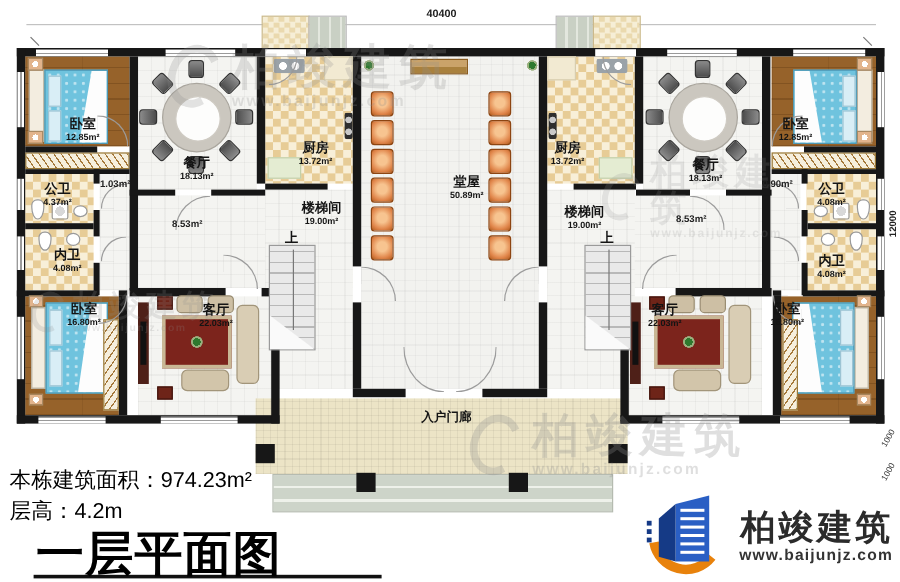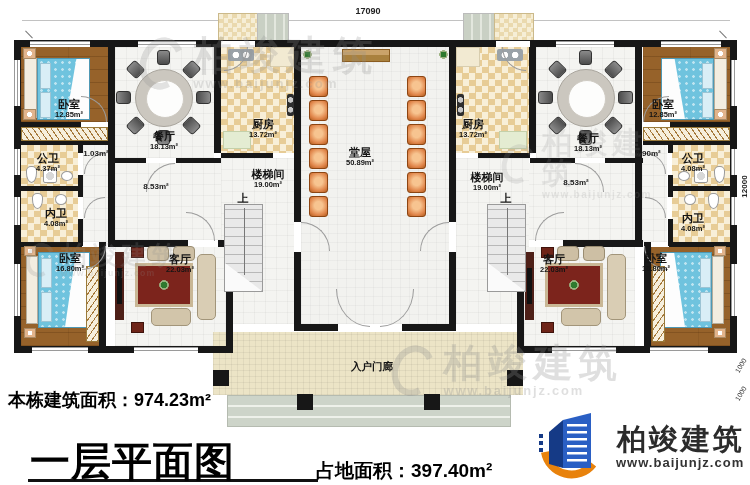--- a/index.html
+++ b/index.html
@@ -45,33 +45,33 @@
   .mat{position:absolute;background:radial-gradient(circle,rgba(255,255,255,.55) 0 1px,transparent 1.6px) 0 0/7px 7px,#6fc3de;border:1px solid #4e98b4;box-sizing:border-box}
   .pillow{position:absolute;background:#d9eef6;border:1px solid #9cc4d4}
   .headb{position:absolute;background:#f3ede0;border:1px solid #b5ad9c;box-sizing:border-box}
   .blanket{position:absolute;background:#fdfdfd}
   .ns{position:absolute;background:radial-gradient(circle,#fff 0 2.5px,#e2b48c 2.5px);border:1px solid #a98a64;box-sizing:border-box}
   .fixt{position:absolute;background:#fff;border:1px solid #9a9a9a;box-sizing:border-box}
   .wm{position:absolute;display:flex;align-items:center;gap:10px;color:#8f8f8f;opacity:.24;transform-origin:left top;z-index:25;pointer-events:none}
   .wm-logo{width:32px;height:42px;border:7px solid currentColor;border-right-color:transparent;border-radius:50%;transform:rotate(18deg)}
   .wm-name{font-size:42px;font-weight:bold;letter-spacing:7px;line-height:1}
   .wm-url{font-size:14px;font-weight:bold;letter-spacing:2px}
-  .stat{position:absolute;font-weight:bold;color:#000;font-size:18px;white-space:nowrap;z-index:40}
+  .stat{position:absolute;font-weight:normal;color:#000;font-size:18px;white-space:nowrap;z-index:40}
   .titletxt{position:absolute;font-weight:bold;color:#000;white-space:nowrap;z-index:40}
   .brandname{position:absolute;font-weight:bold;color:#2b2b2b;font-size:29px;letter-spacing:3px;z-index:40}
   .brandurl{position:absolute;font-weight:bold;color:#333;font-size:13px;letter-spacing:1px;z-index:40}
   .plant{position:absolute;background:radial-gradient(circle,#2e7a2e 0 45%,#9ab07e 45% 70%,transparent 70%);border-radius:50%}
 </style>
 </head>
 <body>
 
 <div class="canvas">
 
   <div class="abs" style="left:22px;top:20px;width:708px;height:1px;background:#c2c2c2"></div>
-  <div class="dimtext" style="left:368px;top:6px;font-size:9px">17090</div>
+  <div class="dimtext" style="left:368px;top:6px;font-size:9px">40400</div>
   <div class="abs" style="left:24px;top:34px;width:10px;height:1px;background:#777;transform:rotate(45deg)"></div>
   <div class="abs" style="left:718px;top:34px;width:10px;height:1px;background:#777;transform:rotate(45deg)"></div>
 
   <div class="backchecker abs" style="left:218px;top:13px;width:38px;height:27px"></div>
   <div class="stepsgray abs" style="left:257px;top:13px;width:30px;height:27px"></div>
   <div class="stepsgray abs" style="left:463px;top:13px;width:30px;height:27px"></div>
   <div class="backchecker abs" style="left:494px;top:13px;width:38px;height:27px"></div>
 
   <div class="room wood" style="left:21px;top:47px;width:87px;height:75px"></div>
   <div class="room hatch-h" style="left:21px;top:127px;width:87px;height:14px"></div>
@@ -339,21 +339,21 @@
       <span class="rarea">16.80m²</span>
     </div>
   <div class="rlabel" style="left:180px;top:253px">
       <span class="rname">客厅</span>
       <span class="rarea">22.03m²</span>
     </div>
   <div class="rlabel" style="left:268px;top:168px">
       <span class="rname">楼梯间</span>
       <span class="rarea">19.00m²</span>
     </div>
-  <div class="rlabel" style="left:360px;top:146px">
+  <div class="rlabel" style="left:389px;top:146px">
       <span class="rname">堂屋</span>
       <span class="rarea">50.89m²</span>
     </div>
   <div class="rlabel" style="left:487px;top:171px">
       <span class="rname">楼梯间</span>
       <span class="rarea">19.00m²</span>
     </div>
   <div class="rlabel" style="left:473px;top:118px">
       <span class="rname">厨房</span>
       <span class="rarea">13.72m²</span>
@@ -375,21 +375,21 @@
       <span class="rarea">4.08m²</span>
     </div>
   <div class="rlabel" style="left:656px;top:252px">
       <span class="rname">卧室</span>
       <span class="rarea">16.80m²</span>
     </div>
   <div class="rlabel" style="left:554px;top:253px">
       <span class="rname">客厅</span>
       <span class="rarea">22.03m²</span>
     </div>
-  <div class="rlabel" style="left:372px;top:360px">
+  <div class="rlabel" style="left:372px;top:342px">
       <span class="rname" style="font-size:10.5px">入户门廊</span>
     </div>
 
   <div class="dimtext" style="left:96px;top:149px">1.03m²</div>
   <div class="dimtext" style="left:648px;top:149px">0.90m²</div>
   <div class="dimtext" style="left:156px;top:182px">8.53m²</div>
   <div class="dimtext" style="left:576px;top:178px">8.53m²</div>
   <div class="uplbl" style="left:243px;top:191px">上</div>
   <div class="uplbl" style="left:506px;top:191px">上</div>
 
@@ -420,23 +420,23 @@
   </div>
   <div class="wm" style="left:392px;top:344px;transform:scale(.92);opacity:.28">
     <div class="wm-logo"></div>
     <div>
         <div class="wm-name">柏竣建筑</div>
         <div class="wm-url">www.baijunjz.com</div>
       </div>
   </div>
 
   <div class="stat" style="left:8px;top:388px">本栋建筑面积：974.23m²</div>
+  <div class="stat" style="left:8px;top:414px">层高：4.2m</div>
   <div class="titletxt" style="left:30px;top:434px;font-size:40px;letter-spacing:1px">一层平面图</div>
   <div class="abs" style="left:28px;top:479px;width:290px;height:3px;background:#111"></div>
-  <div class="stat" style="left:316px;top:458px;font-size:19px">占地面积：397.40m²</div>
 
   <div class="abs" style="left:533px;top:408px;width:80px;height:72px;z-index:40">
     <svg width="80" height="72" viewBox="0 0 80 72">
       <path d="M12 44 A27 27 0 0 0 60 56" fill="none" stroke="#e8820c" stroke-width="8"></path>
       <path d="M30 12 L58 5 L58 60 L30 60 Z" fill="#2a5fc4"></path>
       <path d="M30 12 L30 60 L16 56 L16 24 Z" fill="#153a86"></path>
       <g fill="#fff">
         <rect x="34" y="16" width="20" height="2.5"></rect>
           <rect x="34" y="23" width="20" height="2.5"></rect>
         <rect x="34" y="30" width="20" height="2.5"></rect>

